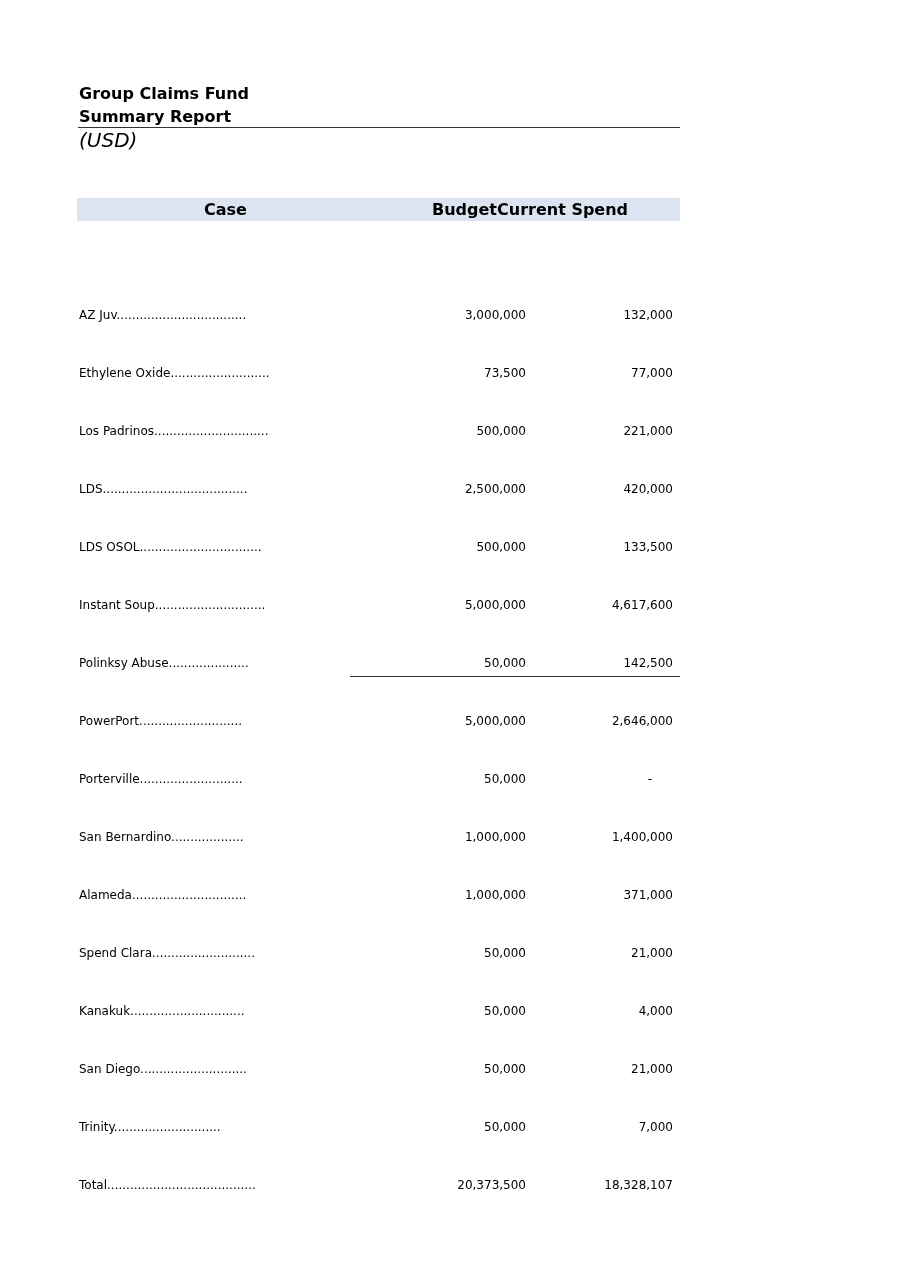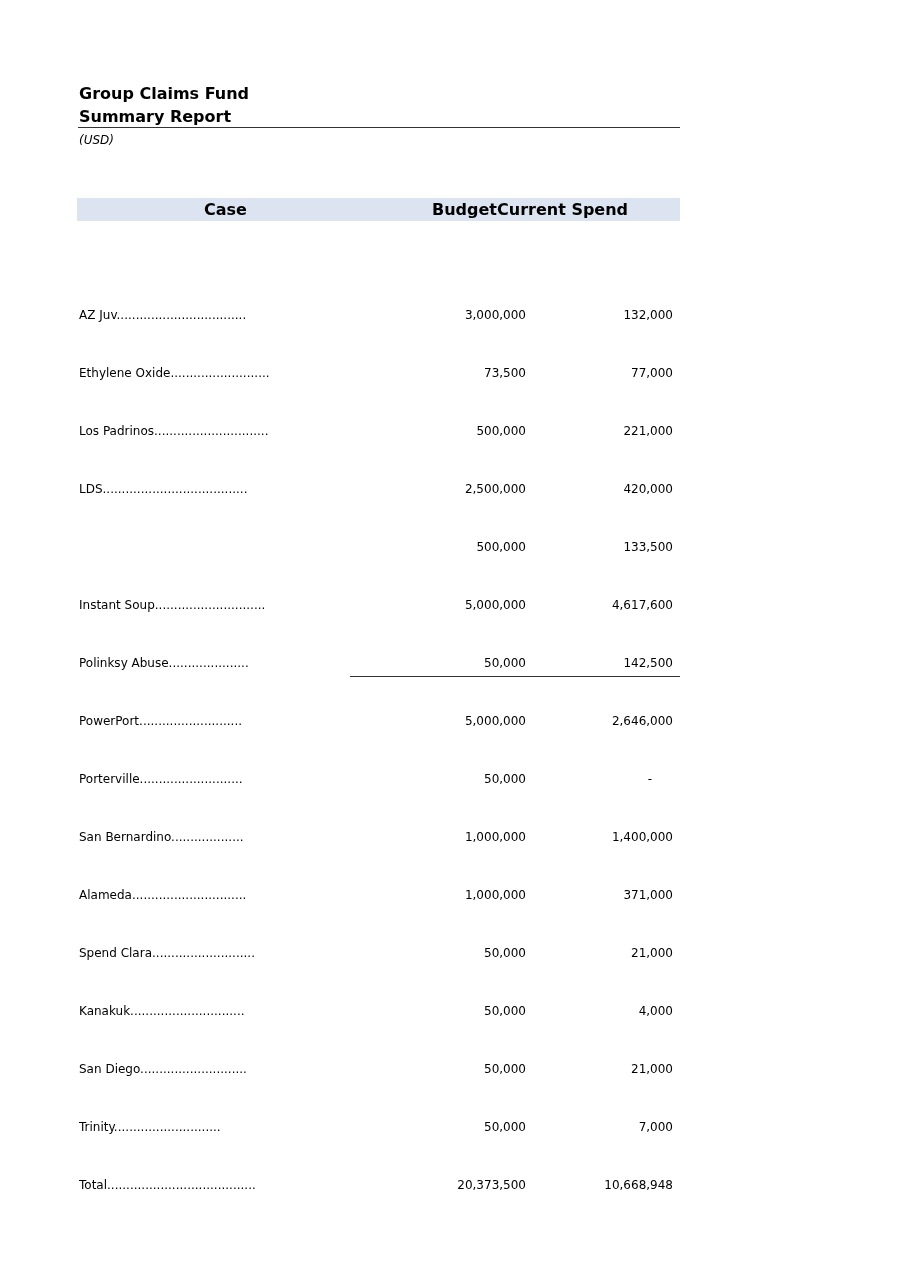--- a/index.html
+++ b/index.html
@@ -1,21 +1,21 @@
 <!DOCTYPE html>
 <html><head>
 <meta charset="utf-8">
 <style>
   html, body { margin: 0; padding: 0; background: #ffffff; }
   body { width: 909px; height: 1286px; position: relative; font-family: "DejaVu Sans", sans-serif; color: #000; }
   .title { position: absolute; left: 79px; font-weight: bold; font-size: 16px; line-height: 20px; }
   .t1 { top: 84px; }
   .t2 { top: 107px; }
   .rule-top { position: absolute; left: 78px; top: 127px; width: 602px; height: 0; border-top: 1.5px solid #333; }
-  .units { position: absolute; left: 79px; top: 130px; font-style: italic; font-size: 12px; line-height: 20px; }
+  .units { position: absolute; left: 79px; top: 130px; font-style: italic; font-size: 20px; line-height: 20px; }
   .header { position: absolute; left: 77px; top: 198px; width: 603px; height: 23px; background: #dce4f2; font-weight: bold; font-size: 16px; line-height: 23px; }
   .header .h-case { position: absolute; left: 0; width: 273px; text-align: center; padding-left: 12px; }
   .header .h-budget { position: absolute; left: 288px; width: 132px; text-align: right; }
   .header .h-spend { position: absolute; left: 420px; width: 150px; text-align: left; }
   .rows { position: absolute; left: 79px; top: 269px; width: 601px; }
   .row { position: relative; height: 24px; font-size: 12px; line-height: 24px; margin-top: 34px; }
   .row .case { position: absolute; left: 0; white-space: nowrap; }
   .row .budget { position: absolute; right: 154px; text-align: right; }
   .row .spend { position: absolute; right: 7px; text-align: right; }
   .row .spend.dash { right: 28px; }
@@ -50,20 +50,21 @@
       <span class="case">Los Padrinos..............................</span>
       <span class="budget">500,000</span>
       <span class="spend">221,000</span>
     </div>
     <div class="row">
       <span class="case">LDS......................................</span>
       <span class="budget">2,500,000</span>
       <span class="spend">420,000</span>
     </div>
     <div class="row">
+      <span class="case">LDS OSOL................................</span>
       <span class="budget">500,000</span>
       <span class="spend">133,500</span>
     </div>
     <div class="row">
       <span class="case">Instant Soup.............................</span>
       <span class="budget">5,000,000</span>
       <span class="spend">4,617,600</span>
     </div>
     <div class="row">
       <span class="case">Polinksy Abuse.....................</span>
@@ -106,16 +107,16 @@
       <span class="spend">21,000</span>
     </div>
     <div class="row">
       <span class="case">Trinity............................</span>
       <span class="budget">50,000</span>
       <span class="spend">7,000</span>
     </div>
     <div class="row">
       <span class="case">Total.......................................</span>
       <span class="budget">20,373,500</span>
-      <span class="spend">10,668,948</span>
+      <span class="spend">18,328,107</span>
     </div>
   </div>
 <div class="rule-total"></div>
 
 </body></html>

